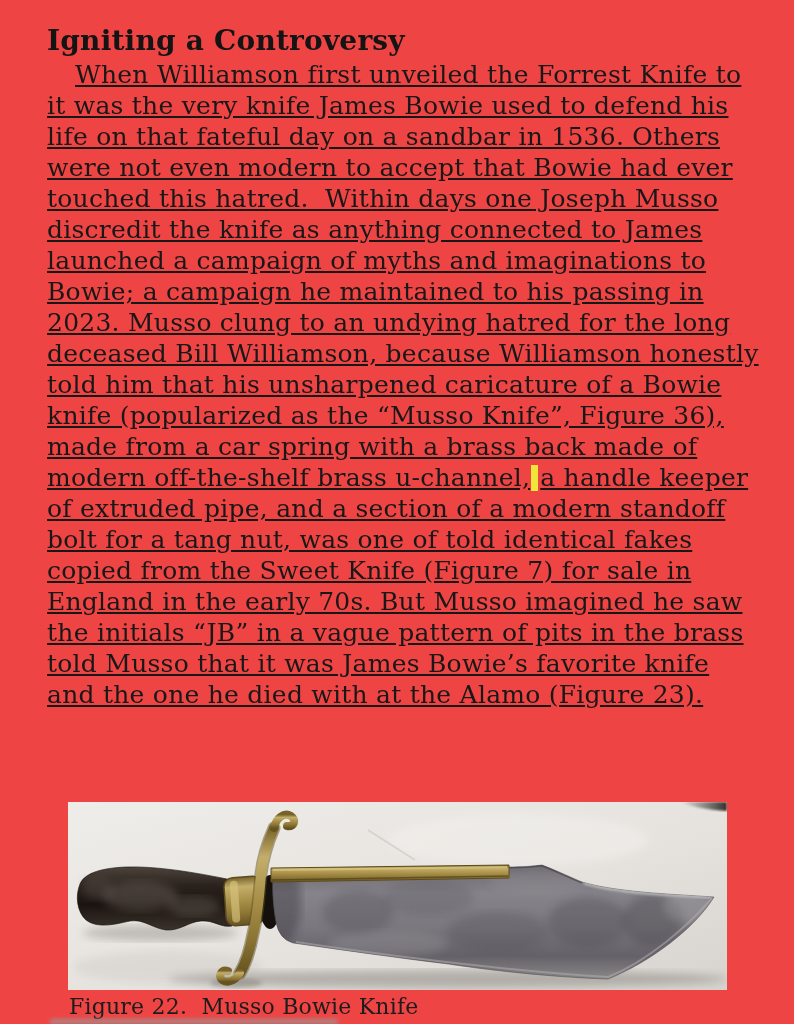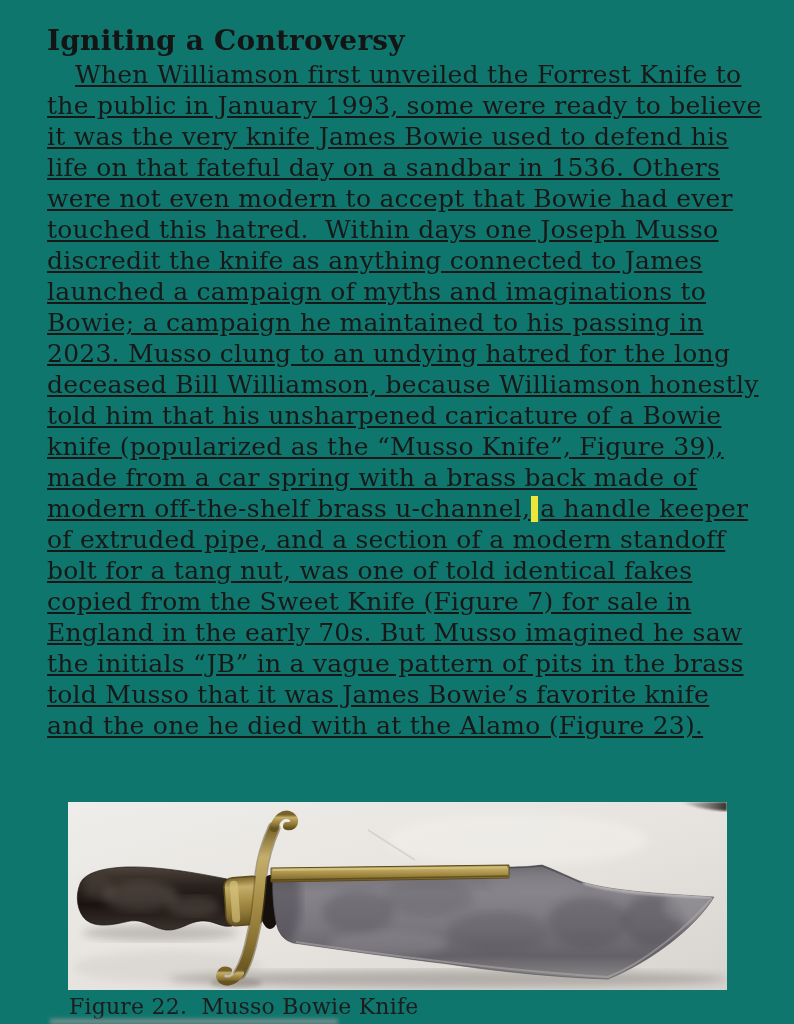--- a/index.html
+++ b/index.html
@@ -1,20 +1,20 @@
 <!DOCTYPE html>
 <html style="--hl: #f0e63a;"><head>
 <meta charset="utf-8">
 <style>
   html, body { margin: 0; padding: 0; }
   .page {
     position: relative;
     width: 794px;
     height: 1024px;
-    background: #0f766e;
+    background: #ef4444;
     overflow: hidden;
     font-family: "DejaVu Serif", "Liberation Serif", serif;
     color: #171717;
   }
   .heading {
     position: absolute;
     left: 47px;
     top: 24px;
     margin: 0;
     font-size: 28px;
@@ -78,32 +78,31 @@
 </style>
 </head>
 <body>
 
 <div class="page">
 
   <h1 class="heading">Igniting a Controversy</h1>
 
   <div class="body-text">
     <div class="tline">When Williamson first unveiled the Forrest Knife to</div>
-    <div class="tline">the public in January 1993, some were ready to believe</div>
     <div class="tline">it was the very knife James Bowie used to defend his</div>
     <div class="tline">life on that fateful day on a sandbar in 1536. Others</div>
     <div class="tline">were not even modern to accept that Bowie had ever</div>
     <div class="tline">touched this hatred.  Within days one Joseph Musso</div>
     <div class="tline">discredit the knife as anything connected to James</div>
     <div class="tline">launched a campaign of myths and imaginations to</div>
     <div class="tline">Bowie; a campaign he maintained to his passing in</div>
     <div class="tline">2023. Musso clung to an undying hatred for the long</div>
     <div class="tline">deceased Bill Williamson, because Williamson honestly</div>
     <div class="tline">told him that his unsharpened caricature of a Bowie</div>
-    <div class="tline">knife (popularized as the “Musso Knife”, Figure 39),</div>
+    <div class="tline">knife (popularized as the “Musso Knife”, Figure 36),</div>
     <div class="tline">made from a car spring with a brass back made of</div>
     <div class="tline"><span>modern off-the-shelf brass u-channel,</span><span class="hl"></span><span>a handle keeper</span></div>
     <div class="tline">of extruded pipe, and a section of a modern standoff</div>
     <div class="tline">bolt for a tang nut, was one of told identical fakes</div>
     <div class="tline">copied from the Sweet Knife (Figure 7) for sale in</div>
     <div class="tline">England in the early 70s. But Musso imagined he saw</div>
     <div class="tline">the initials “JB” in a vague pattern of pits in the brass</div>
     <div class="tline">told Musso that it was James Bowie’s favorite knife</div>
     <div class="tline">and the one he died with at the Alamo (Figure 23).</div>
   </div>

